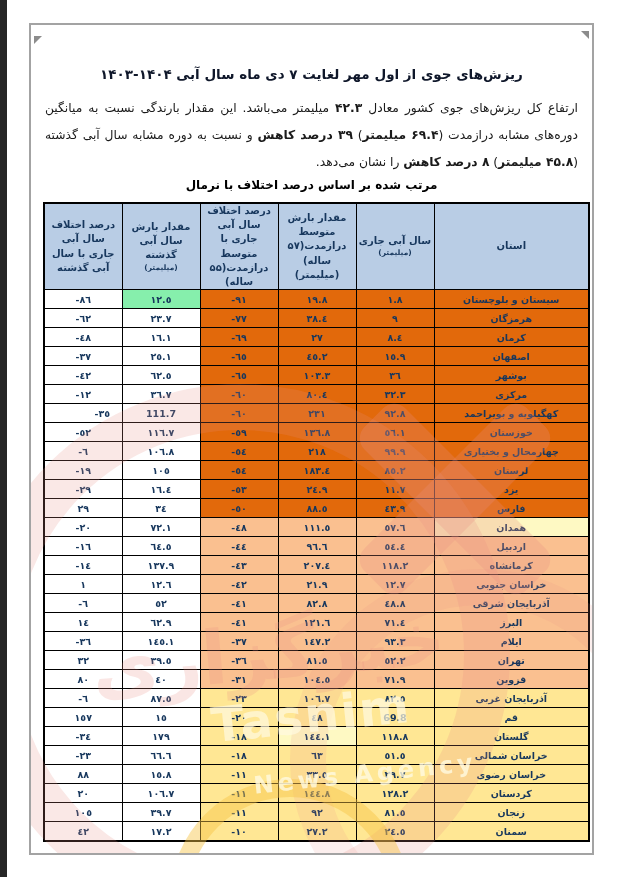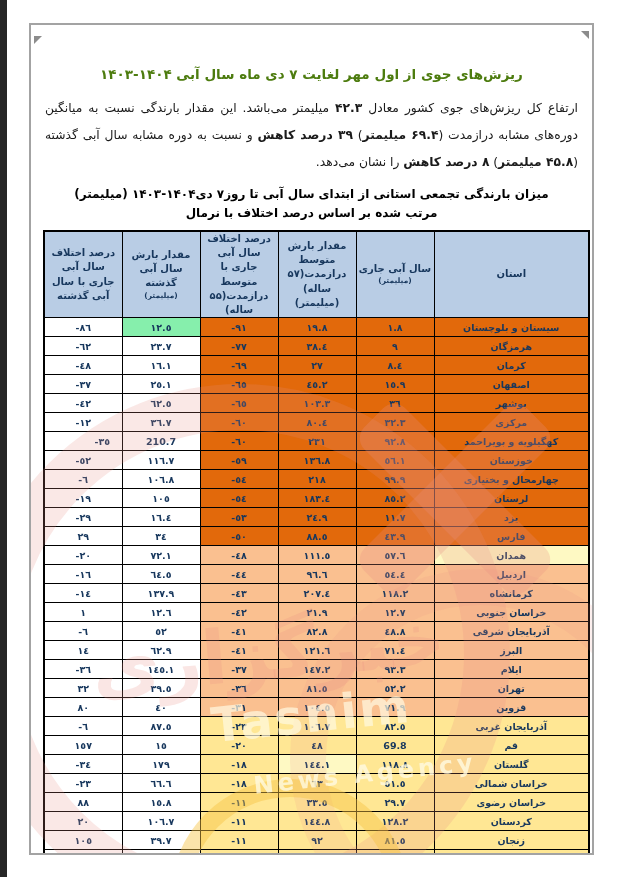--- a/index.html
+++ b/index.html
@@ -41,25 +41,24 @@
 
 <div id="screen">
   <div class="edge-strip"></div>
 
   <div class="page-frame">
     <div class="handle handle-tl"></div>
     <div class="handle handle-tr"></div>
     <div class="handle handle-br"></div>
 
     <div class="content">
-      <div class="doc-title" style="color: #4d7c0f;">ریزش‌های جوی از اول مهر لغایت ۷ دی ماه سال آبی ۱۴۰۴-۱۴۰۳</div>
+      <div class="doc-title" style="color: #0f172a;">ریزش‌های جوی از اول مهر لغایت ۷ دی ماه سال آبی ۱۴۰۴-۱۴۰۳</div>
 
       <div class="intro"><span>ارتفاع کل ریزش‌های جوی کشور معادل </span><span class="b">۴۲.۳</span><span> میلیمتر می‌باشد. این مقدار بارندگی نسبت به میانگین دوره‌های مشابه درازمدت (</span><span class="b">۶۹.۴ میلیمتر</span><span>) </span><span class="b">۳۹ درصد کاهش</span><span> و نسبت به دوره مشابه سال آبی گذشته (</span><span class="b">۴۵.۸ میلیمتر</span><span>) </span><span class="b">۸ درصد کاهش</span><span> را نشان می‌دهد.</span></div>
 
-      <div class="tbl-title">میزان بارندگی تجمعی استانی از ابتدای سال آبی تا روز۷ دی۱۴۰۴-۱۴۰۳ (میلیمتر)</div>
       <div class="tbl-sub">مرتب شده بر اساس درصد اختلاف با نرمال</div>
 
       <table>
         <colgroup>
             <col style="width: 155px;">
             <col style="width: 78px;">
             <col style="width: 78px;">
             <col style="width: 78px;">
             <col style="width: 78px;">
             <col style="width: 78px;">
@@ -141,21 +140,21 @@
               <td class="num" style="background: rgb(226, 105, 11);">٨٠.٤</td>
               <td class="num" style="background: rgb(226, 105, 11);">-٦٠</td>
               <td class="num" style="background: rgb(255, 255, 255);">٣٦.٧</td>
               <td class="num" style="background: rgb(255, 255, 255);">-١٢</td>
             </tr>
             <tr>
               <td style="background: rgb(226, 105, 11);">کهگیلویه و بویراحمد</td>
               <td class="num" style="background: rgb(226, 105, 11);">٩٢.٨</td>
               <td class="num" style="background: rgb(226, 105, 11);">٢٣١</td>
               <td class="num" style="background: rgb(226, 105, 11);">-٦٠</td>
-              <td class="num" style="background: rgb(255, 255, 255);">210.7</td>
+              <td class="num" style="background: rgb(255, 255, 255);">111.7</td>
               <td class="num" style="background: rgb(255, 255, 255); padding-left: 38px;">-٣٥</td>
             </tr>
             <tr>
               <td style="background: rgb(226, 105, 11);">خوزستان</td>
               <td class="num" style="background: rgb(226, 105, 11);">٥٦.١</td>
               <td class="num" style="background: rgb(226, 105, 11);">١٣٦.٨</td>
               <td class="num" style="background: rgb(226, 105, 11);">-٥٩</td>
               <td class="num" style="background: rgb(255, 255, 255);">١١٦.٧</td>
               <td class="num" style="background: rgb(255, 255, 255);">-٥٢</td>
             </tr>

